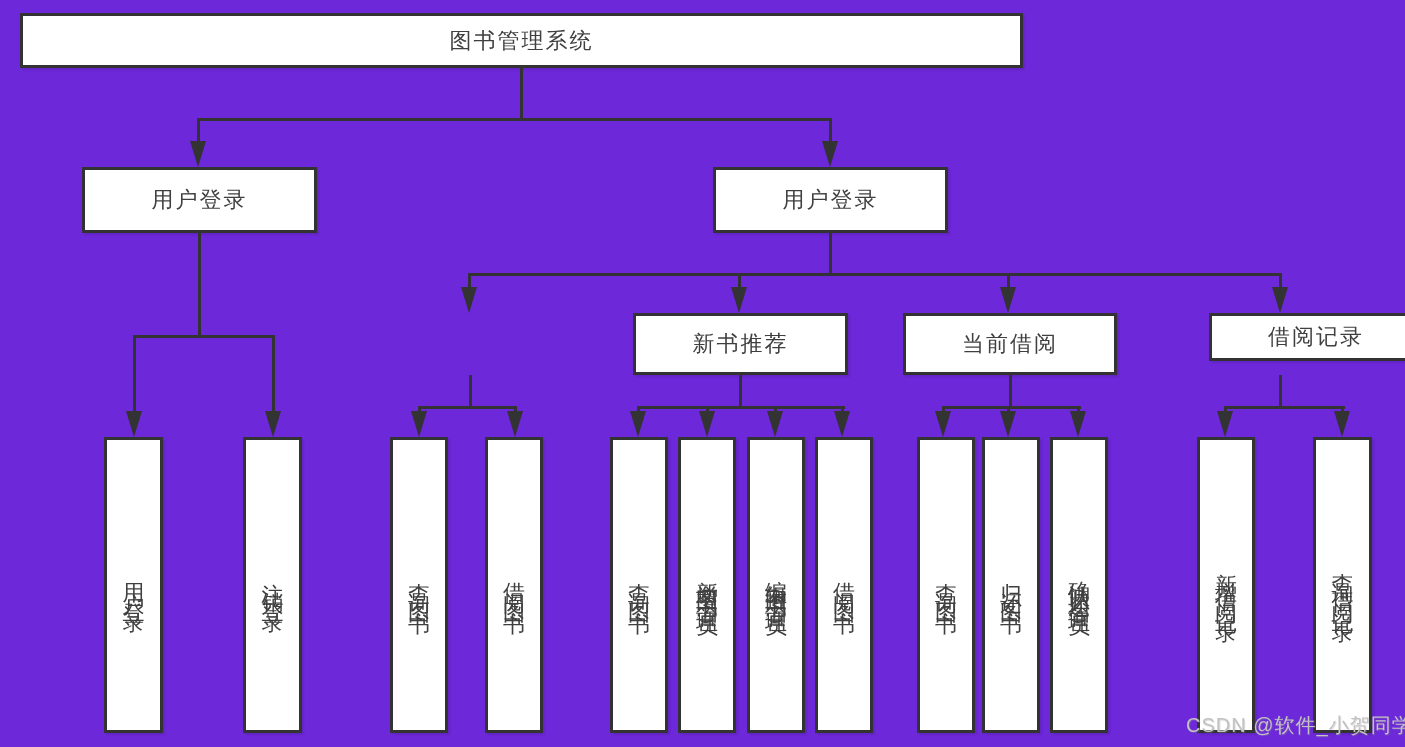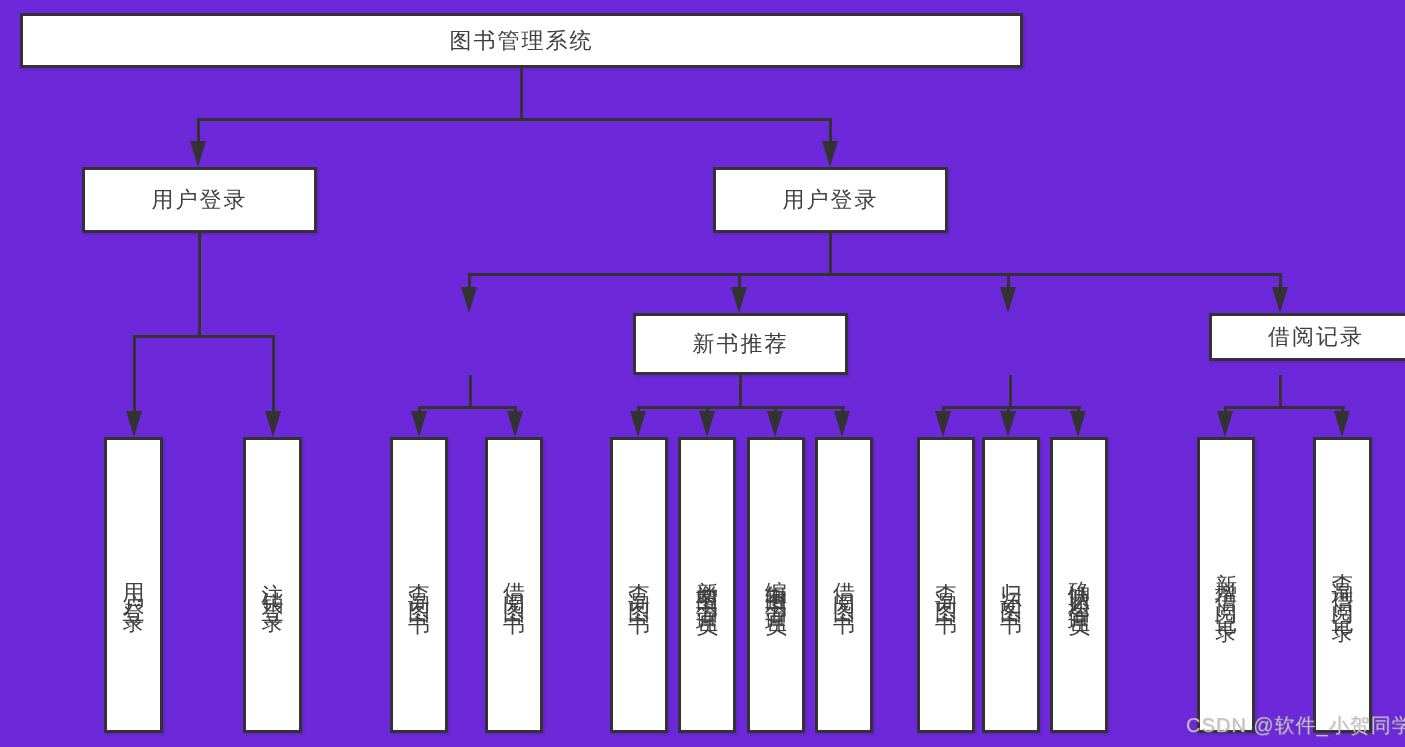--- a/index.html
+++ b/index.html
@@ -73,20 +73,23 @@
   <div class="ahead" style="left:461px;top:287px"></div>
   <div class="vline" style="left:738px;top:273px;height:14px"></div>
   <div class="ahead" style="left:731px;top:287px"></div>
   <div class="vline" style="left:1007px;top:273px;height:14px"></div>
   <div class="ahead" style="left:1000px;top:287px"></div>
   <div class="vline" style="left:1279px;top:273px;height:14px"></div>
   <div class="ahead" style="left:1272px;top:287px"></div>
 
   <div class="box" style="left:633px;top:313px;width:215px;height:62px">
     <span class="hlabel">新书推荐</span>
+  </div>
+  <div class="box" style="left:903px;top:313px;width:214px;height:62px">
+    <span class="hlabel">当前借阅</span>
   </div>
   <div class="box" style="left:1209px;top:313px;width:214px;height:48px">
     <span class="hlabel">借阅记录</span>
   </div>
 
   <div class="vline" style="left:469px;top:375px;height:31px"></div>
   <div class="hline" style="left:418px;top:406px;width:99px"></div>
   <div class="vline" style="left:418px;top:406px;height:5px"></div>
   <div class="ahead" style="left:411px;top:411px"></div>
   <div class="vline" style="left:514px;top:406px;height:5px"></div>

